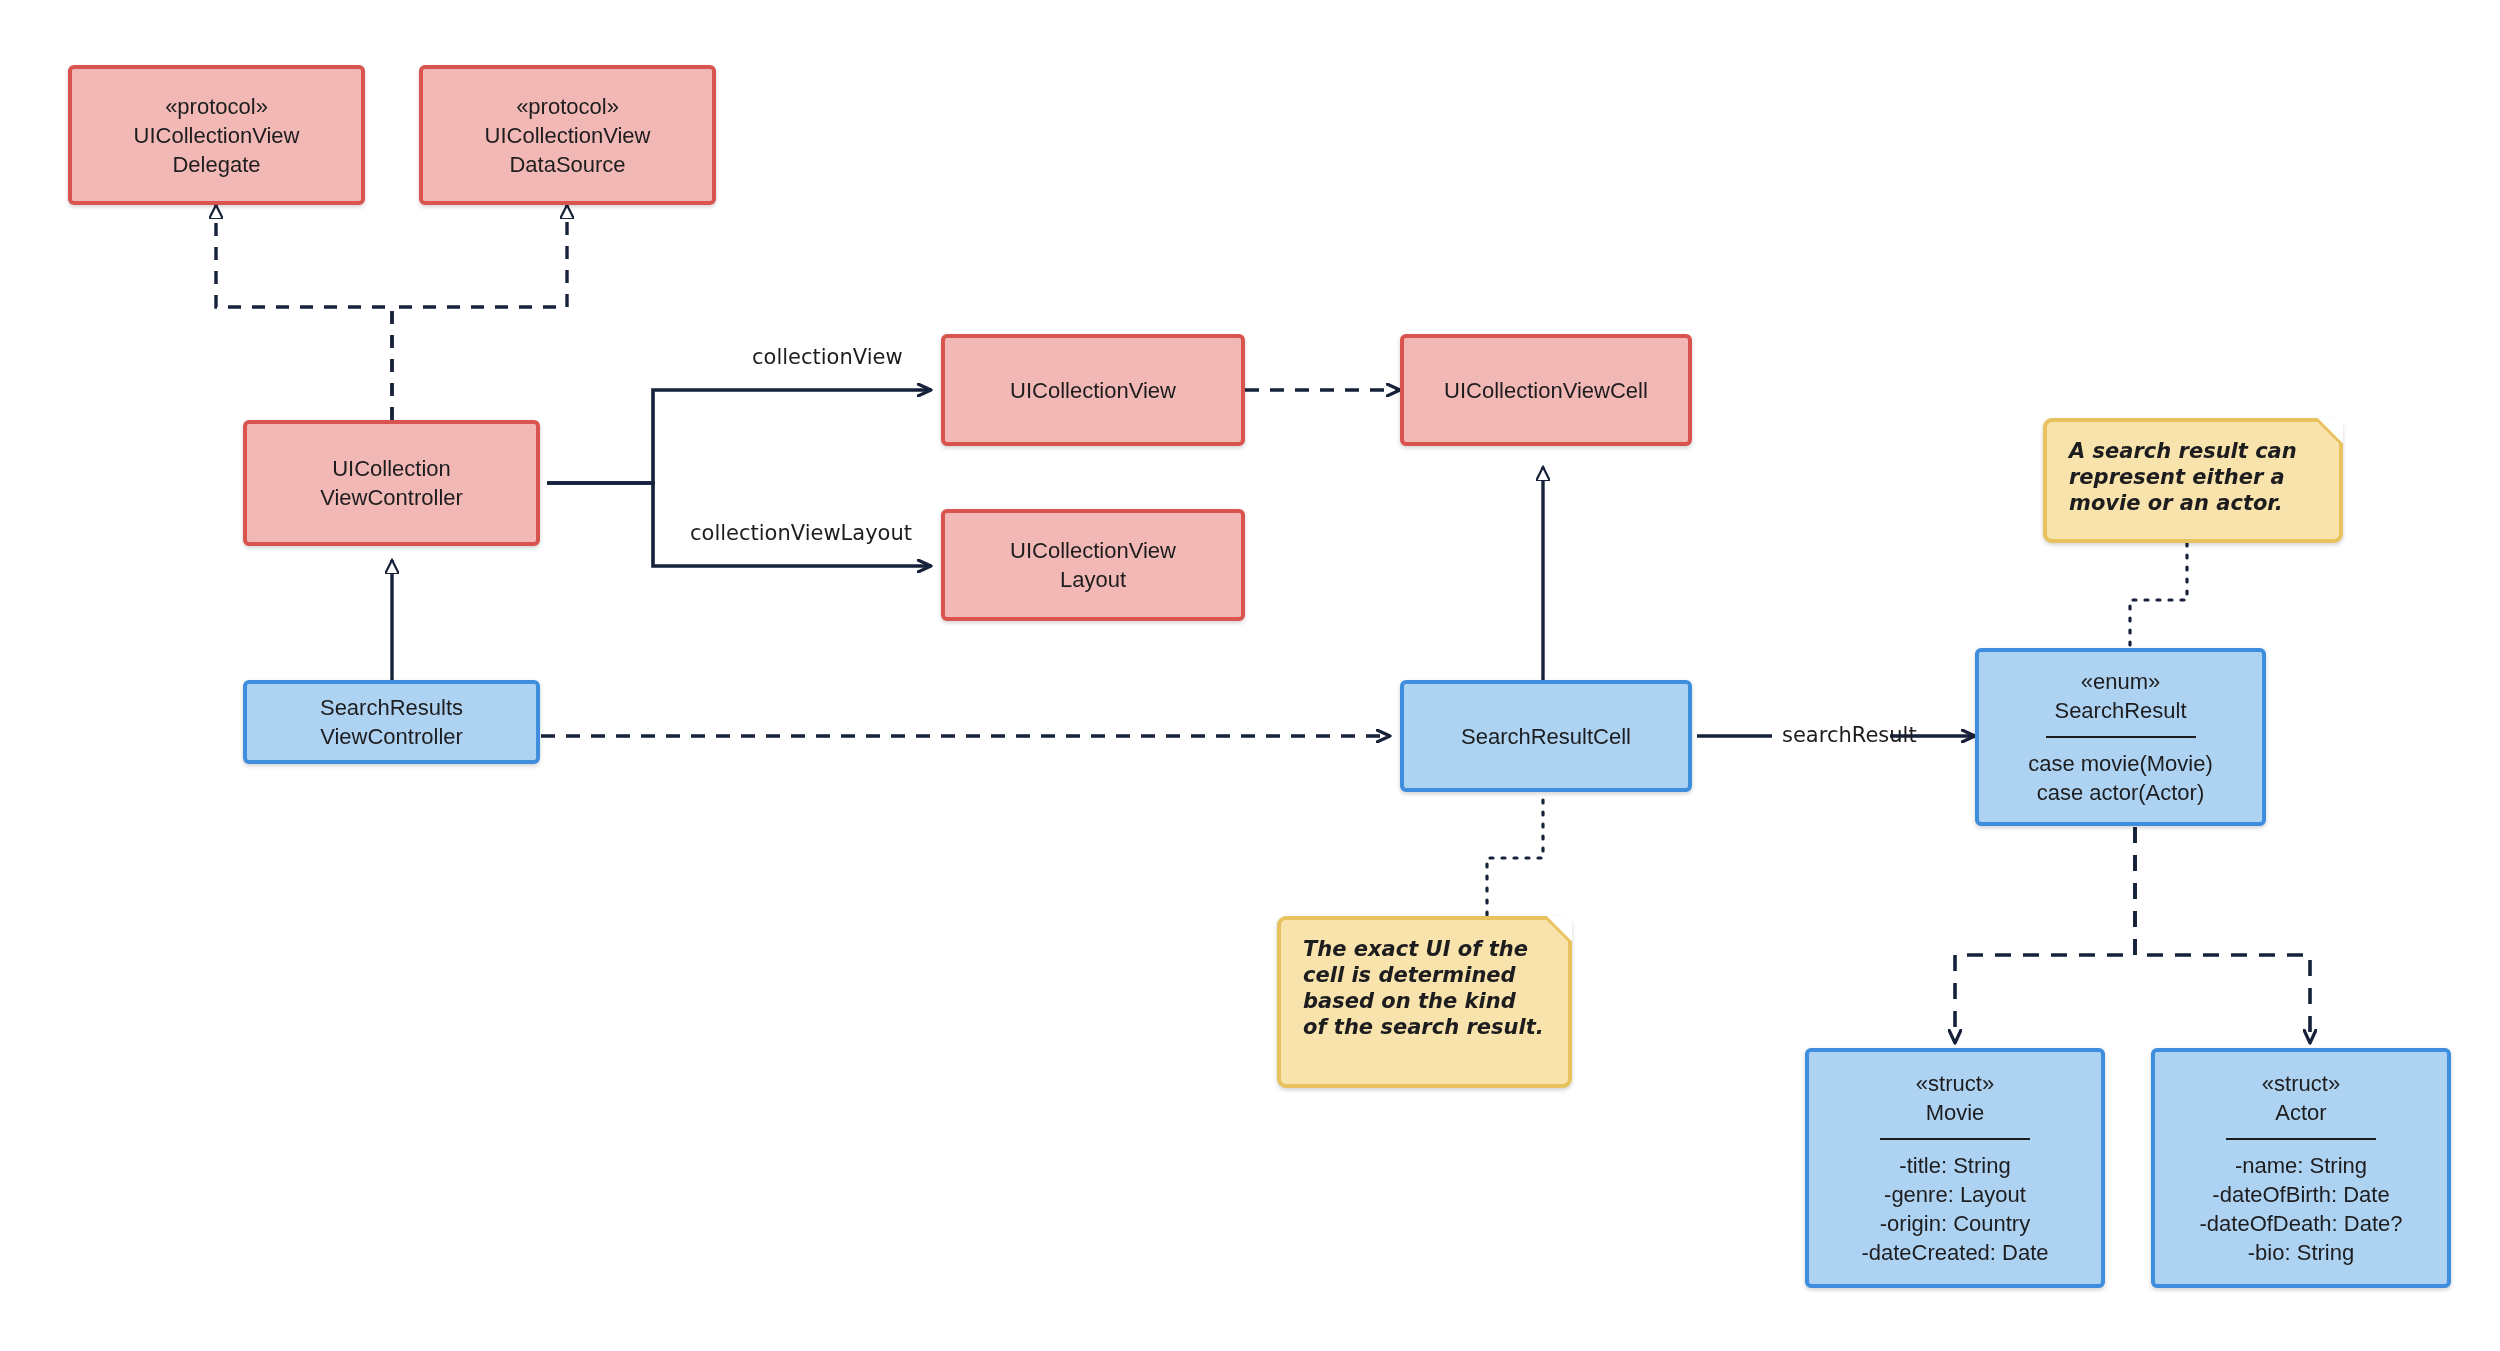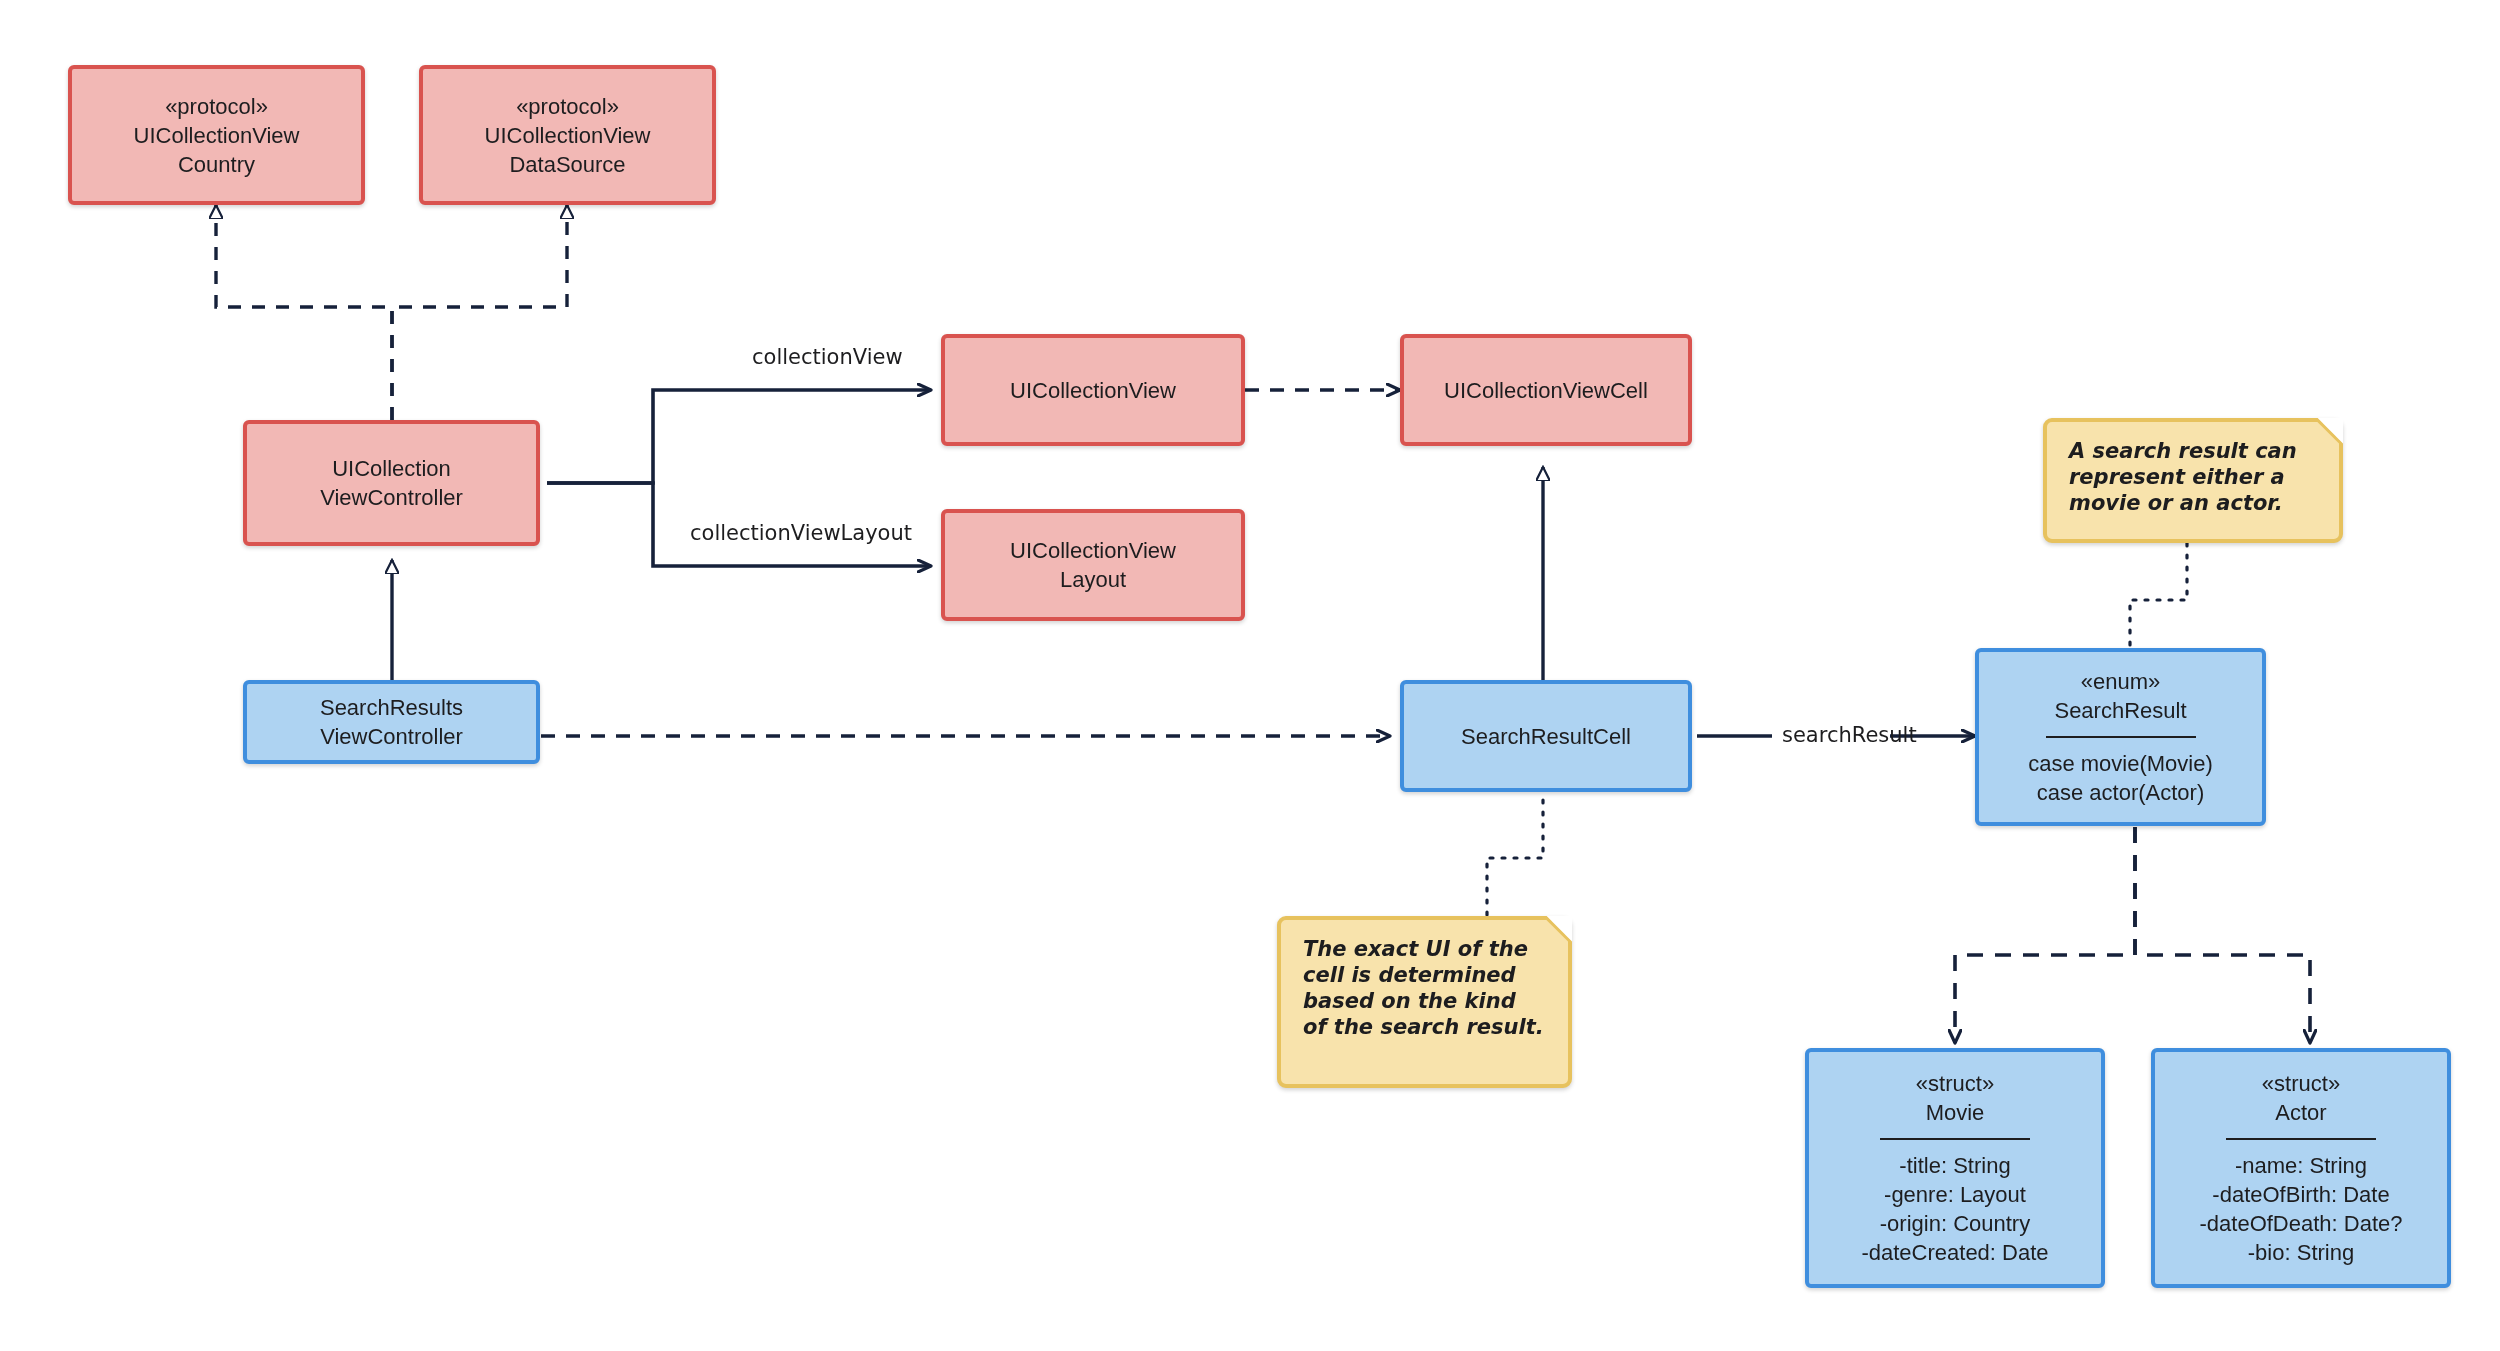--- a/index.html
+++ b/index.html
@@ -178,21 +178,21 @@
     </g>
 
     <g>
       <path d="M1543,800 L1543,858 L1487,858 L1487,916" fill="none" stroke="#16213a" stroke-width="3.2" stroke-dasharray="3,9" stroke-linecap="round"></path>
     </g>
   </svg>
 
   <div class="node pink" style="left:68px; top:65px; width:297px; height:140px;">
     <span class="stereotype">«protocol»</span>
     <span class="title">UICollectionView</span>
-    <span class="title">Country</span>
+    <span class="title">Delegate</span>
   </div>
 
   <div class="node pink" style="left:419px; top:65px; width:297px; height:140px;">
     <span class="stereotype">«protocol»</span>
     <span class="title">UICollectionView</span>
     <span class="title">DataSource</span>
   </div>
 
   <div class="node pink" style="left:243px; top:420px; width:297px; height:126px;">
     <span class="title">UICollection</span>

